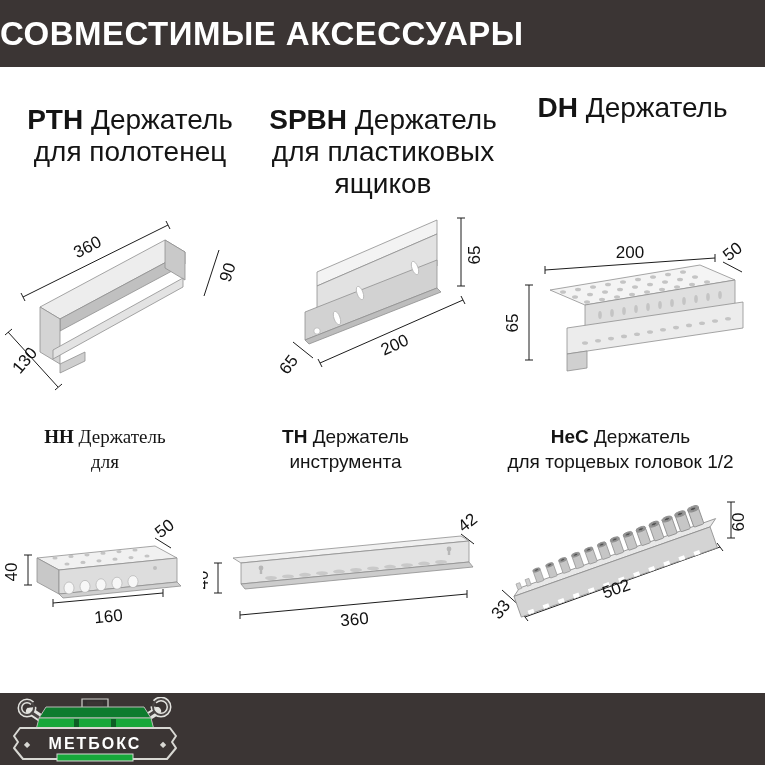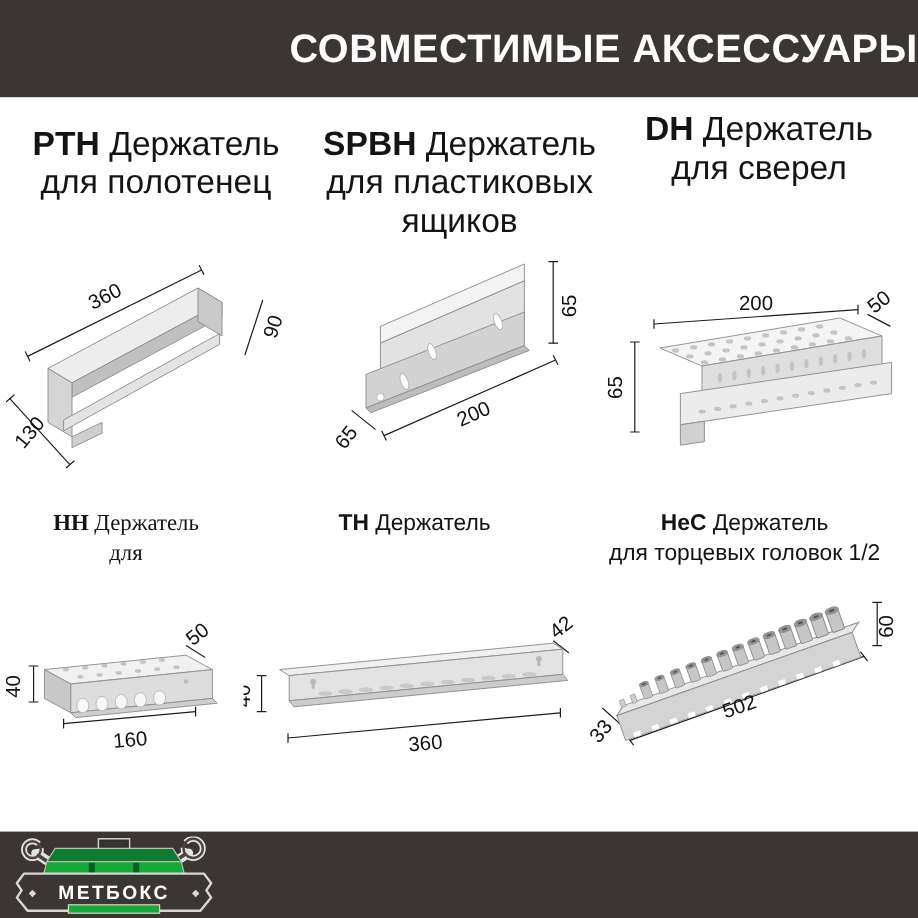--- a/index.html
+++ b/index.html
@@ -2,21 +2,21 @@
 <html lang="ru"><head>
 <meta charset="utf-8">
 <style>
   html,body{margin:0;padding:0;}
   body{
     width:765px;height:765px;position:relative;overflow:hidden;
     background:#ffffff;color:#141414;
     font-family:"Liberation Sans", sans-serif;
   }
   .bar{position:absolute;left:0;width:765px;background:#3b3534;}
-  #header-bar{top:0;height:81px;display:flex;align-items:center;justify-content:flex-end;}
+  #header-bar{top:0;height:67px;display:flex;align-items:center;justify-content:flex-start;}
   #header-title{color:#ffffff;font-size:33px;font-weight:800;letter-spacing:.5px;white-space:nowrap;}
   #footer-bar{top:693px;height:72px;}
 
   .title{position:absolute;text-align:center;}
   .title.r1{font-size:28px;line-height:32px;}
   .title.r2{font-size:19px;line-height:25px;}
   .code{font-weight:bold;}
 
   .fig{position:absolute;}
   svg{display:block;}
@@ -39,21 +39,20 @@
   <span class="code">PTH</span> <span>Держатель</span><br>
   <span>для полотенец</span>
 </div>
 <div class="title r1" style="left:263px;top:104px;width:240px;">
   <span class="code">SPBH</span> <span>Держатель</span><br>
   <span>для пластиковых</span><br>
   <span>ящиков</span>
 </div>
 <div class="title r1" style="left:510px;top:92px;width:245px;">
   <span class="code">DH</span> <span>Держатель</span><br>
-  <span>для сверел</span>
 </div>
 
 <div class="fig" style="left:5px;top:212px;">
 <svg width="250" height="188" viewBox="0 0 250 188">
 
   <path class="dline" d="M18 85 L163 13"></path>
   <path class="dline" d="M16 81 L20 89 M161 9 L165 17"></path>
   <path class="dline" d="M214 38 L199 84"></path>
   <path class="dline" d="M3 120 L53 175"></path>
   <path class="dline" d="M0 123 L7 117 M50 178 L57 172"></path>
@@ -170,20 +169,21 @@
   <text class="dim" x="13" y="113" text-anchor="middle" transform="rotate(-90 13 113)">65</text>
 </svg>
 </div>
 
 <div class="title r2" style="left:10px;top:424px;width:190px;font-family:Liberation Serif, serif;">
   <span class="code">HH</span> <span>Держатель</span><br>
   <span>для</span><br>
 </div>
 <div class="title r2" style="left:243px;top:424px;width:205px;">
   <span class="code">TH</span> <span>Держатель</span><br>
+  <span>инструмента</span>
 </div>
 <div class="title r2" style="left:478px;top:424px;width:285px;">
   <span class="code">HeC</span> <span>Держатель</span><br>
   <span>для торцевых головок 1/2</span>
 </div>
 
 <div class="fig" style="left:5px;top:500px;">
 <svg width="215" height="140" viewBox="0 0 215 140">
   <defs>
         <ellipse id="hdot2" rx="2.6" ry="1.6" fill="#c4c4c4"></ellipse>

